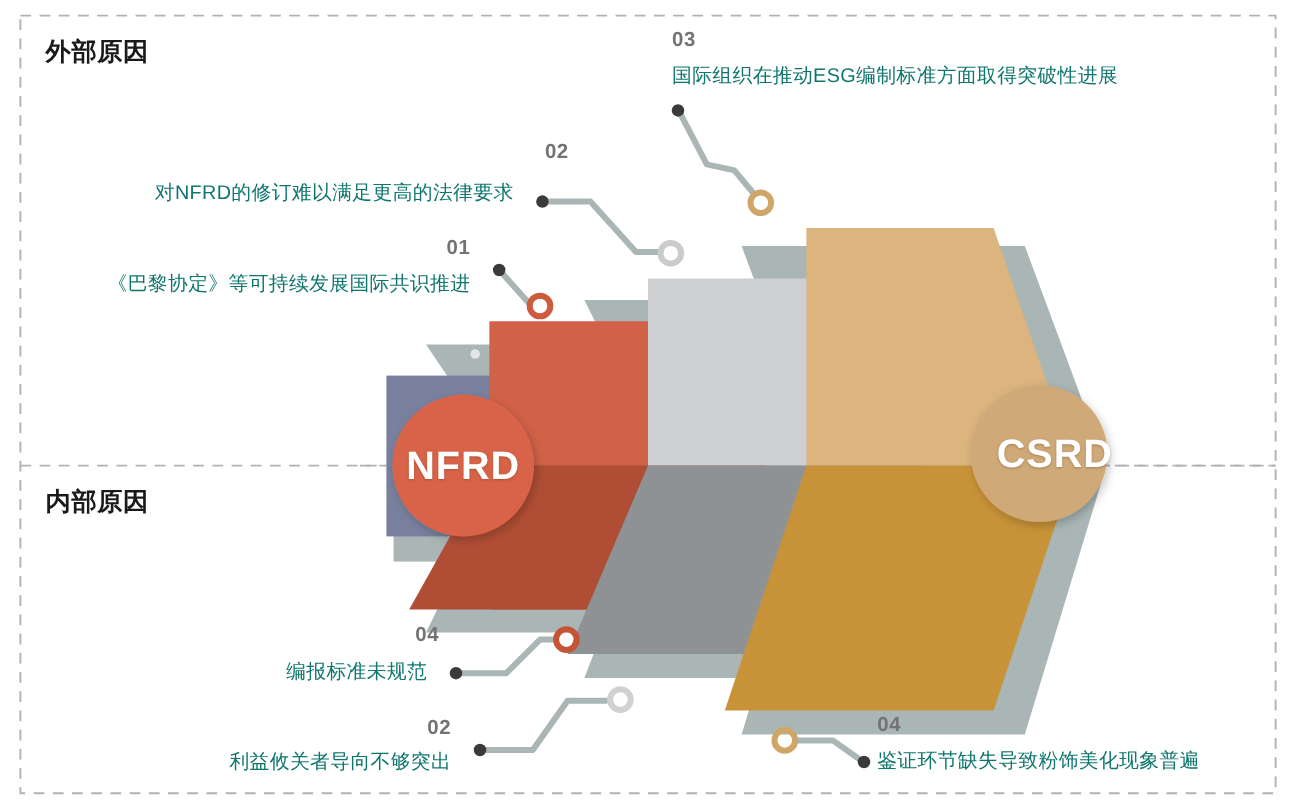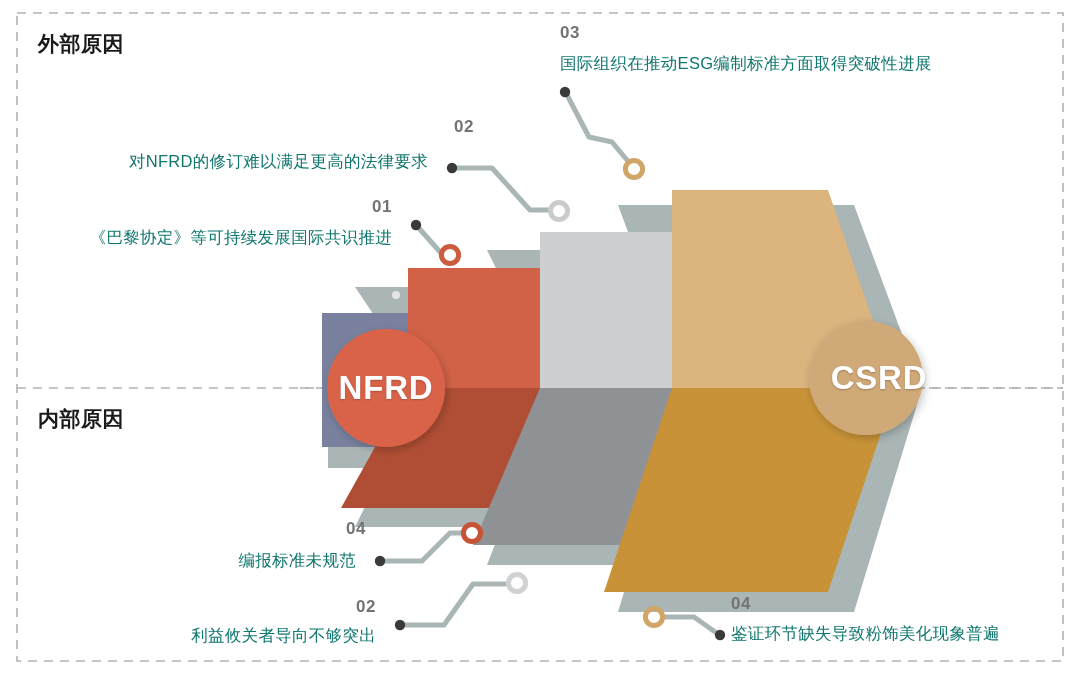--- a/index.html
+++ b/index.html
@@ -174,18 +174,18 @@
   <div class="txt num" style="left:560px; top:24px;">03</div>
   <div class="txt desc" style="left:560px; top:55px;">国际组织在推动ESG编制标准方面取得突破性进展</div>
 
   <div class="txt num right-al" style="left:356px; top:520px;margin-left:10px;">04</div>
   <div class="txt desc right-al" style="left:356px; top:552px;">编报标准未规范</div>
 
   <div class="txt num right-al" style="left:376px; top:598px;">02</div>
   <div class="txt desc right-al" style="left:376px; top:627px;">利益攸关者导向不够突出</div>
 
   <div class="txt num" style="left:731px; top:595px;">04</div>
-  <div class="txt desc" style="left:731px; top:626px;font-family:Liberation Serif, serif;">鉴证环节缺失导致粉饰美化现象普遍</div>
+  <div class="txt desc" style="left:731px; top:626px;">鉴证环节缺失导致粉饰美化现象普遍</div>
 
   <div class="chev-label" style="left:386px; top:388px; transform:translate(-50%,-50%);">NFRD</div>
   <div class="chev-label" style="left:866px; top:378px; transform:translate(-50%,-50%);margin-left:13px;">CSRD</div>
 
 </div>
 
 </body></html>

